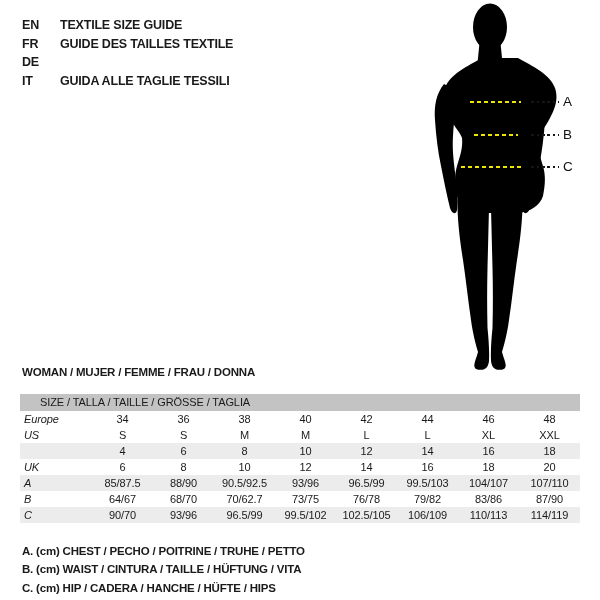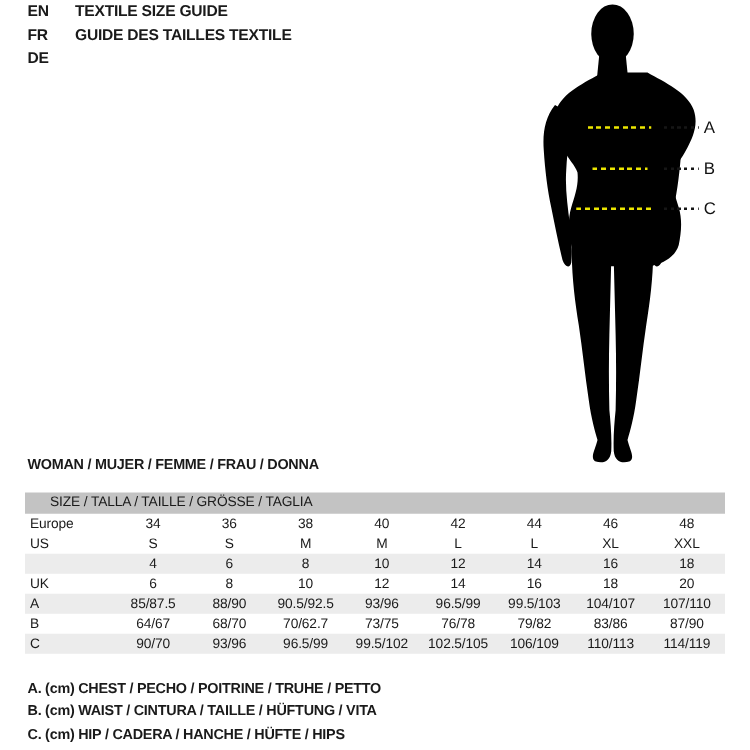--- a/index.html
+++ b/index.html
@@ -1,42 +1,42 @@
 <!DOCTYPE html>
 <html><head>
 <meta charset="utf-8">
 <style>
   * { margin:0; padding:0; box-sizing:border-box; }
   html,body { background:#fff; }
   body { font-family:"Liberation Sans", sans-serif; color:#1a1a1a; }
   .sheet { position:relative; width:600px; height:600px; background:#ffffff; overflow:hidden; }
 
   
-  .langs { position:absolute; left:22px; top:0; font-weight:bold; font-size:12.5px; letter-spacing:-0.2px; }
+  .langs { position:absolute; left:22px; top:16px; font-weight:bold; font-size:12.5px; letter-spacing:-0.2px; }
   .lrow { display:flex; height:18.6px; align-items:center; white-space:nowrap; }
   .lrow .code { width:38px; }
 
   
   .figure-svg { position:absolute; left:410px; top:0; }
 
   
   .mline { position:absolute; height:2px; }
   .mline.yellow { background:repeating-linear-gradient(90deg,#ece600 0 4px,rgba(0,0,0,0) 4px 7px); }
   .mline.dots { background:repeating-linear-gradient(90deg,#161616 0 2.5px,rgba(0,0,0,0) 2.5px 5.5px); }
   .mlabel { position:absolute; font-size:13.5px; font-weight:500; color:#111; }
 
   
   .section-title { position:absolute; left:22px; top:366px; font-weight:bold; font-size:11.5px; letter-spacing:-0.2px; white-space:nowrap; }
 
   
   .size-table { position:absolute; left:20px; top:394px; width:560px; font-size:11px; letter-spacing:-0.1px; }
   .thead { background:#c3c3c3; height:17px; line-height:17px; padding-left:20px; }
   .trow { display:flex; height:16px; line-height:16px; }
   .trow.shaded { background:#ececec; }
-  .trow .lbl { width:72px; padding-left:4px; }
+  .trow .lbl { width:72px; padding-left:4px;font-style:italic; }
   .trow .cell { flex:1; text-align:center; }
 
   
   .legend { position:absolute; left:22px; top:542px; font-weight:bold; font-size:11.5px; letter-spacing:-0.2px; }
   .legend .lline { height:18.4px; line-height:18.4px; white-space:nowrap; }
 </style>
 </head>
 <body>
 
 <div class="sheet">
@@ -45,20 +45,24 @@
     <div class="lrow">
       <span class="code">EN</span>
       <span class="title">TEXTILE SIZE GUIDE</span>
     </div>
     <div class="lrow">
       <span class="code">FR</span>
       <span class="title">GUIDE DES TAILLES TEXTILE</span>
     </div>
     <div class="lrow">
       <span class="code">DE</span>
+    </div>
+    <div class="lrow">
+      <span class="code">IT</span>
+      <span class="title">GUIDA ALLE TAGLIE TESSILI</span>
     </div>
   </div>
 
   <svg class="figure-svg" width="190" height="385" viewBox="0 0 190 385" aria-hidden="true">
     <g fill="#000000">
 
       <ellipse cx="80" cy="27" rx="17" ry="23.5"></ellipse>
 
       <path d="M70,38 L90,38 L93,68 L67,68 Z"></path>
 

